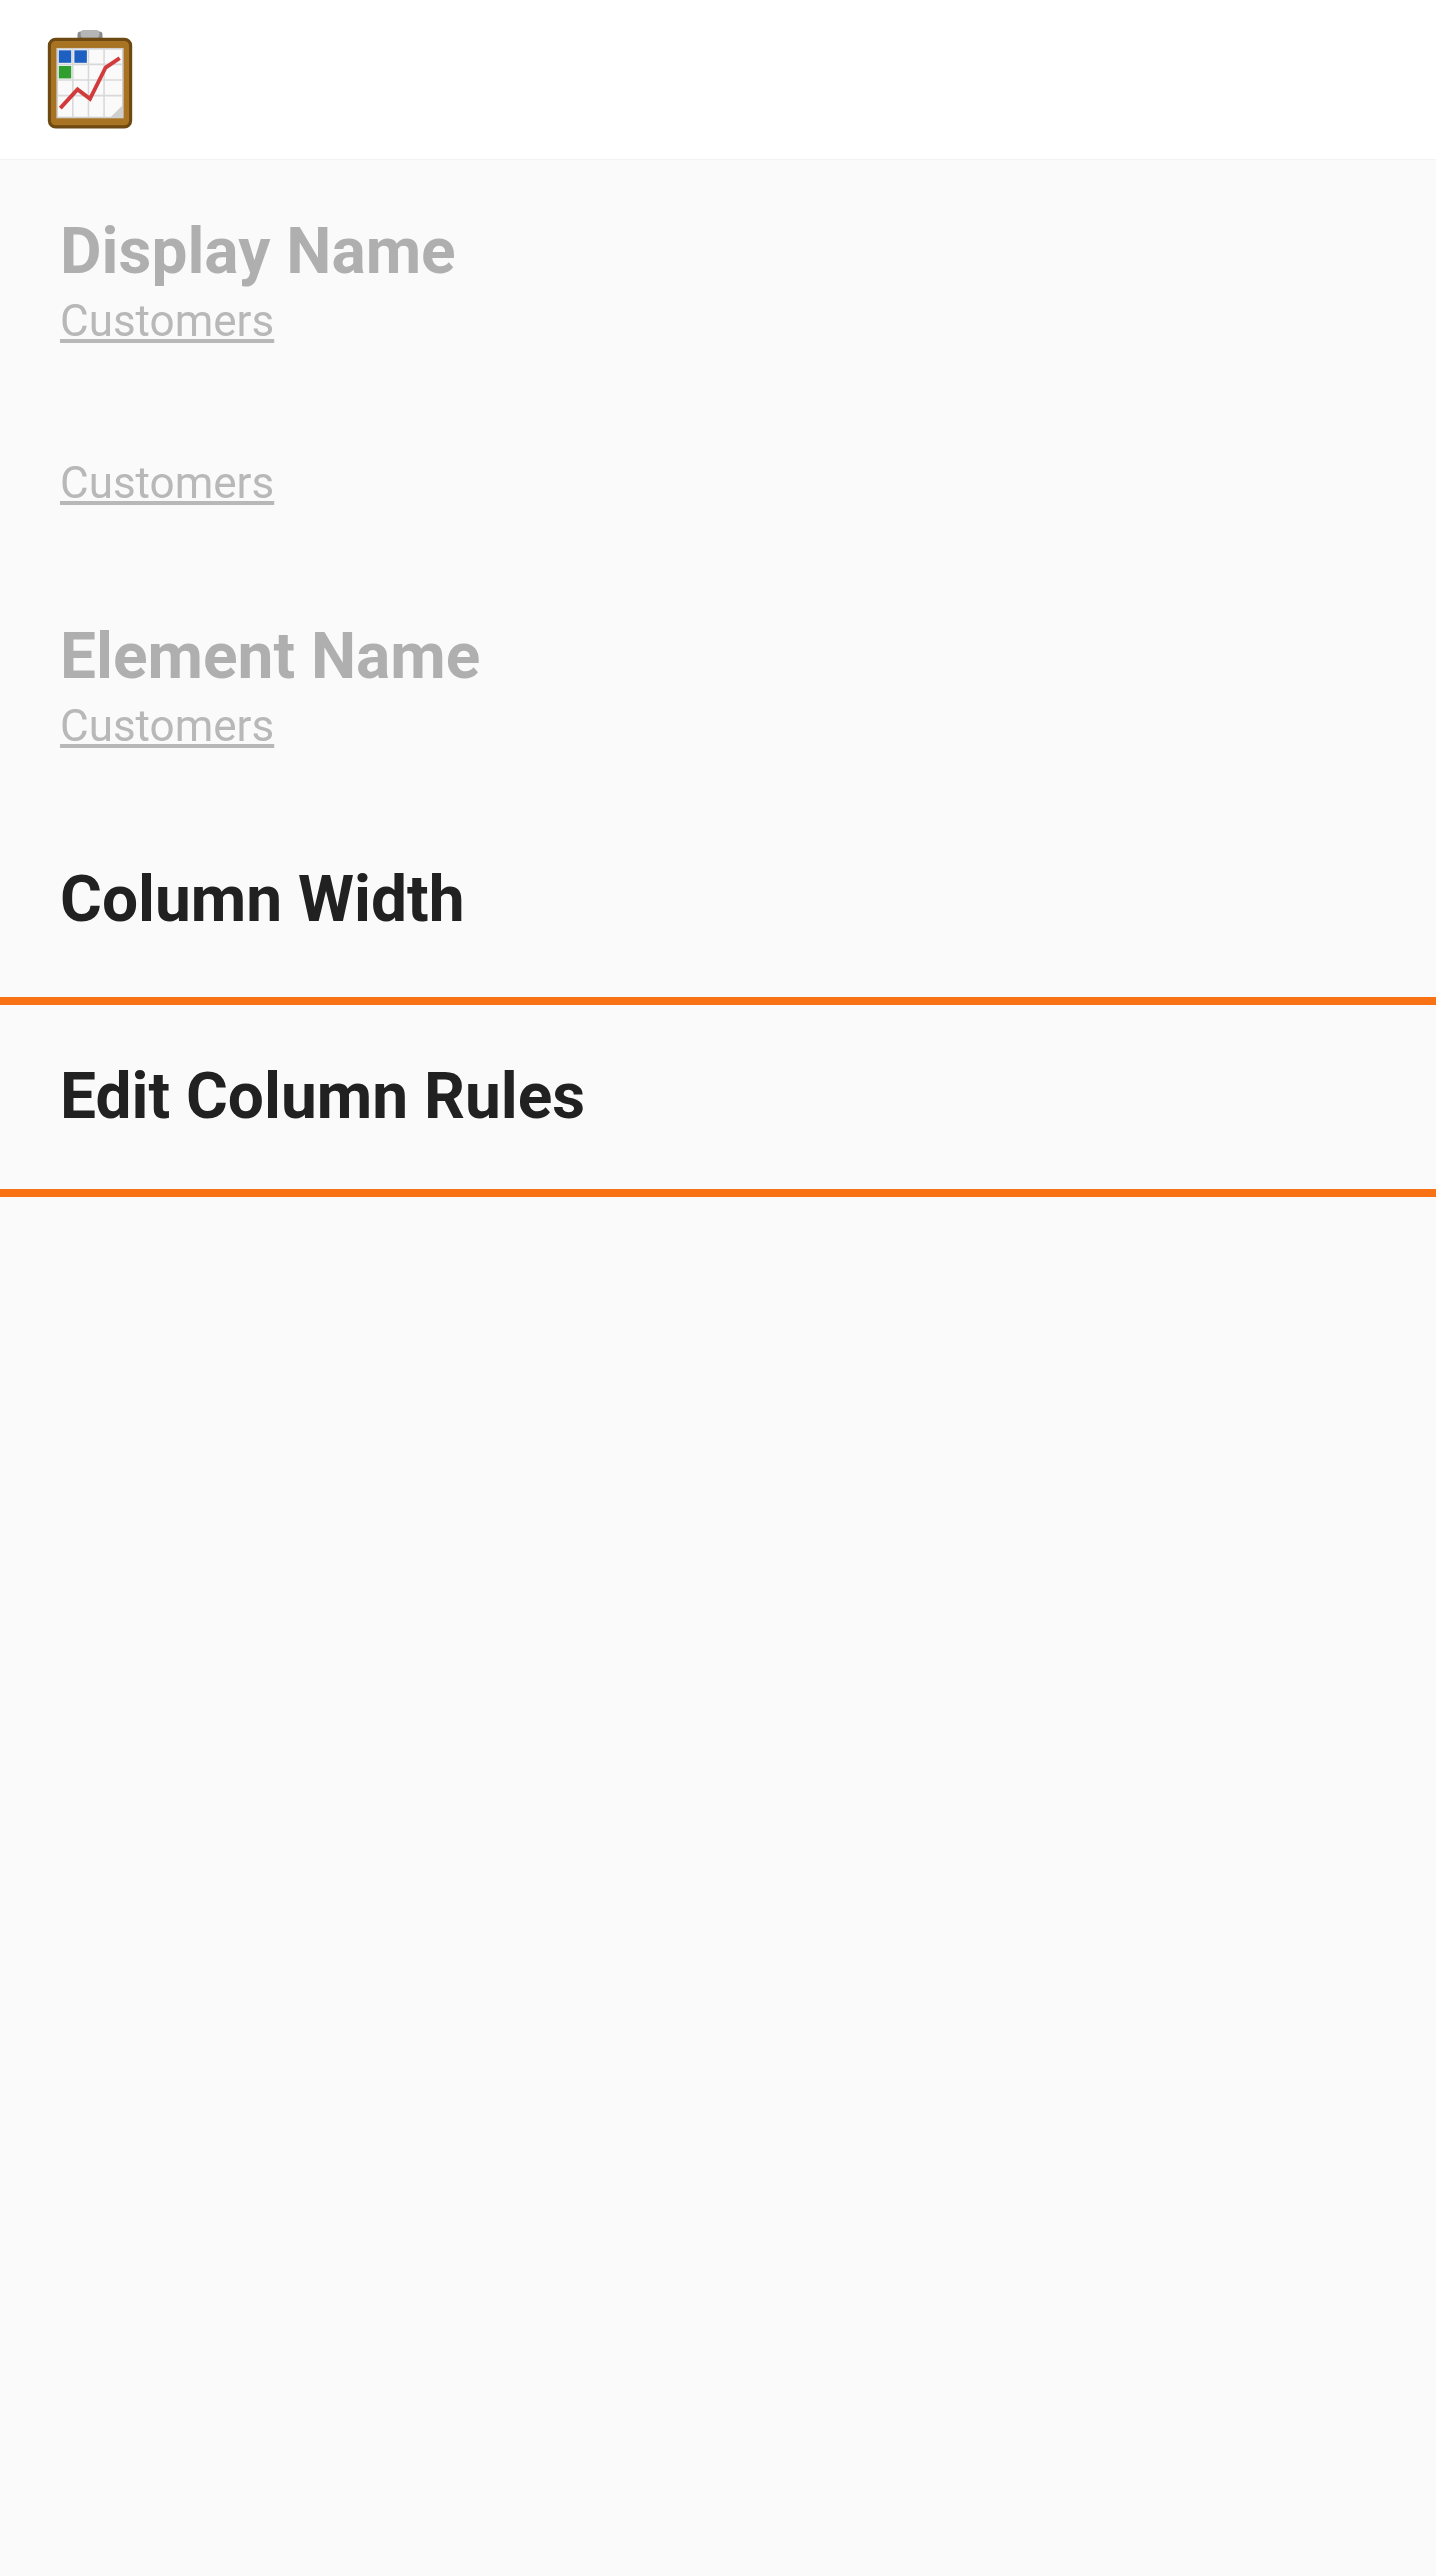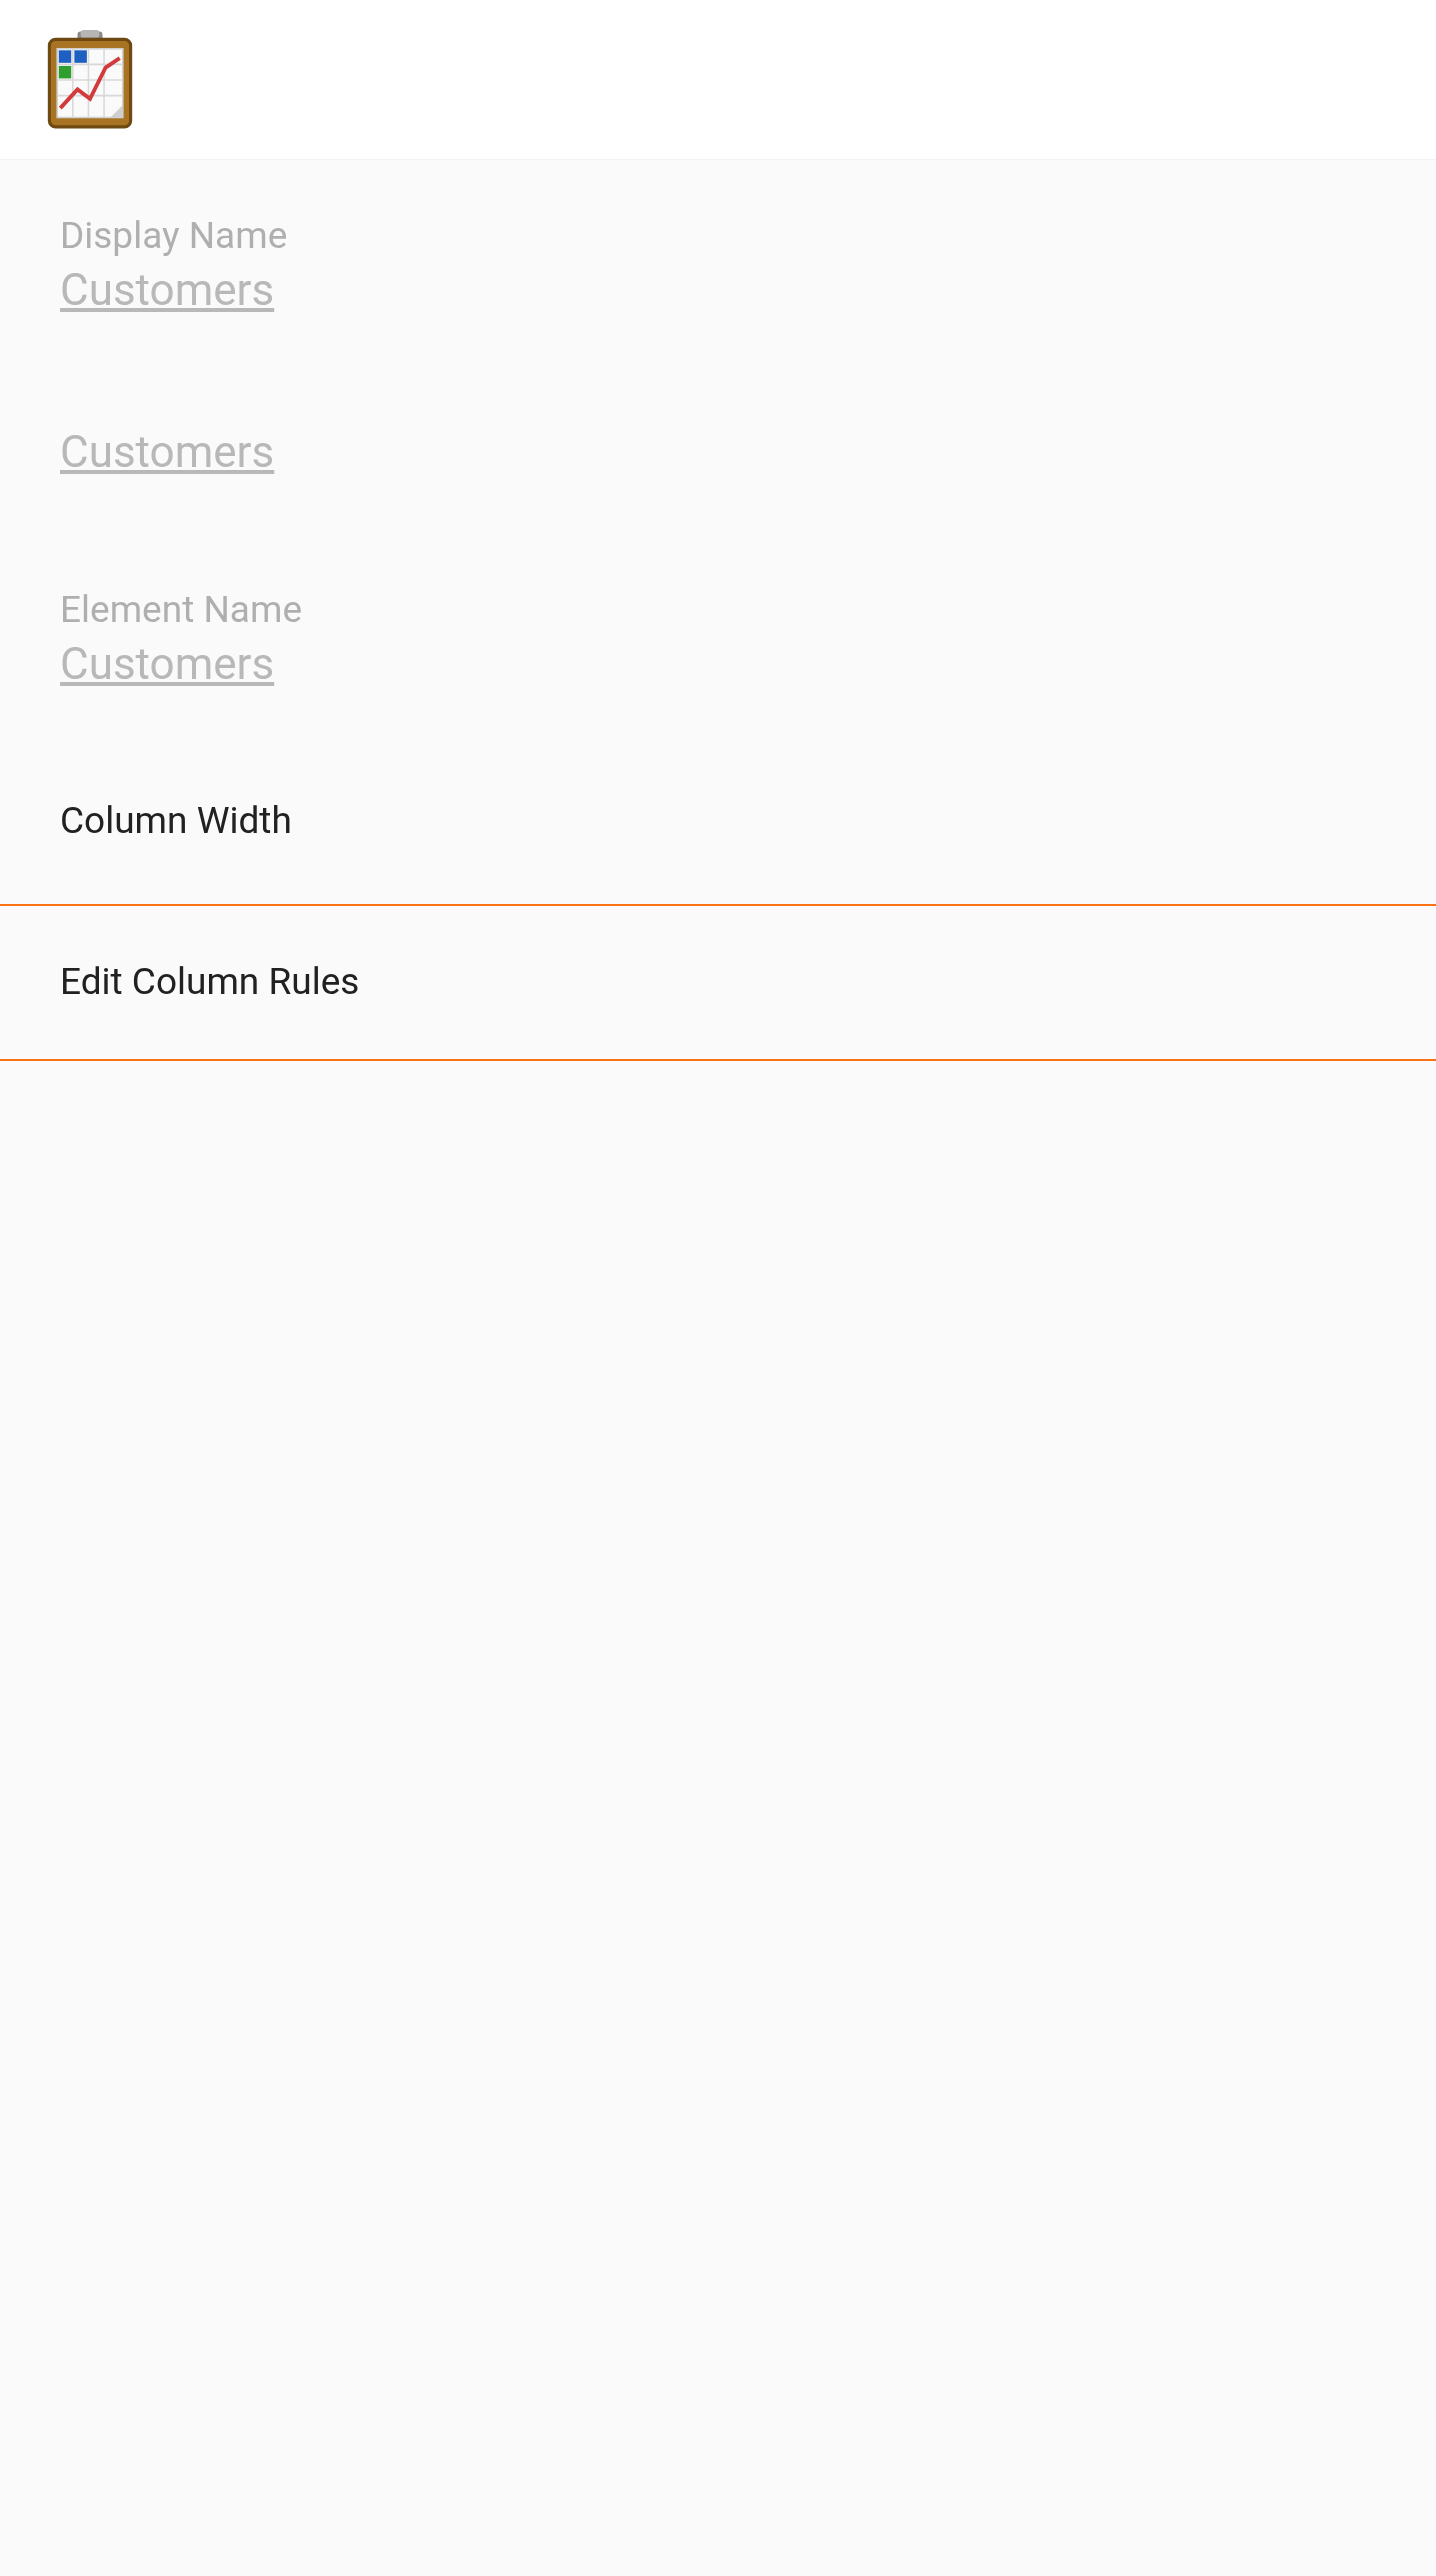--- a/index.html
+++ b/index.html
@@ -29,27 +29,27 @@
     height: 100px;
   }
   .content {
     width: 100%;
   }
   .pref-item {
     width: 100%;
     padding: 55px 60px 55px 60px;
   }
   .pref-item.with-border {
-    border-bottom: 2px solid #f97316;
+    border-bottom: 8px solid #f97316;
   }
   .pref-title {
-    font-size: 37px;
+    font-size: 64px;
     line-height: 1.15;
     color: #212121;
-    font-weight: 400;
+    font-weight: 700;
     padding-bottom: 6px;
   }
   .pref-summary {
     font-size: 44px;
     line-height: 1.2;
     color: #757575;
     font-weight: 400;
     text-decoration: underline;
   }
   .pref-item.disabled .pref-title {

